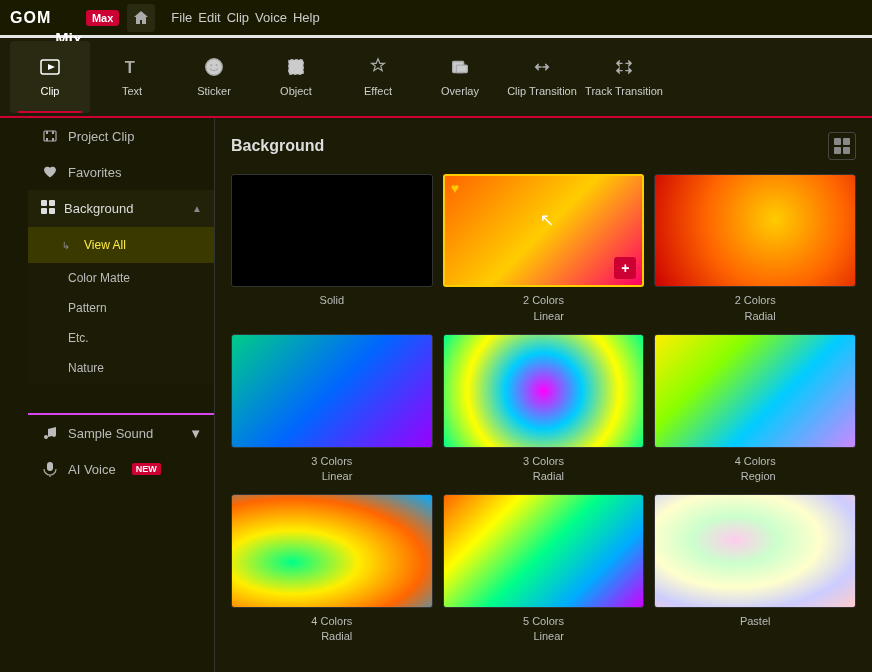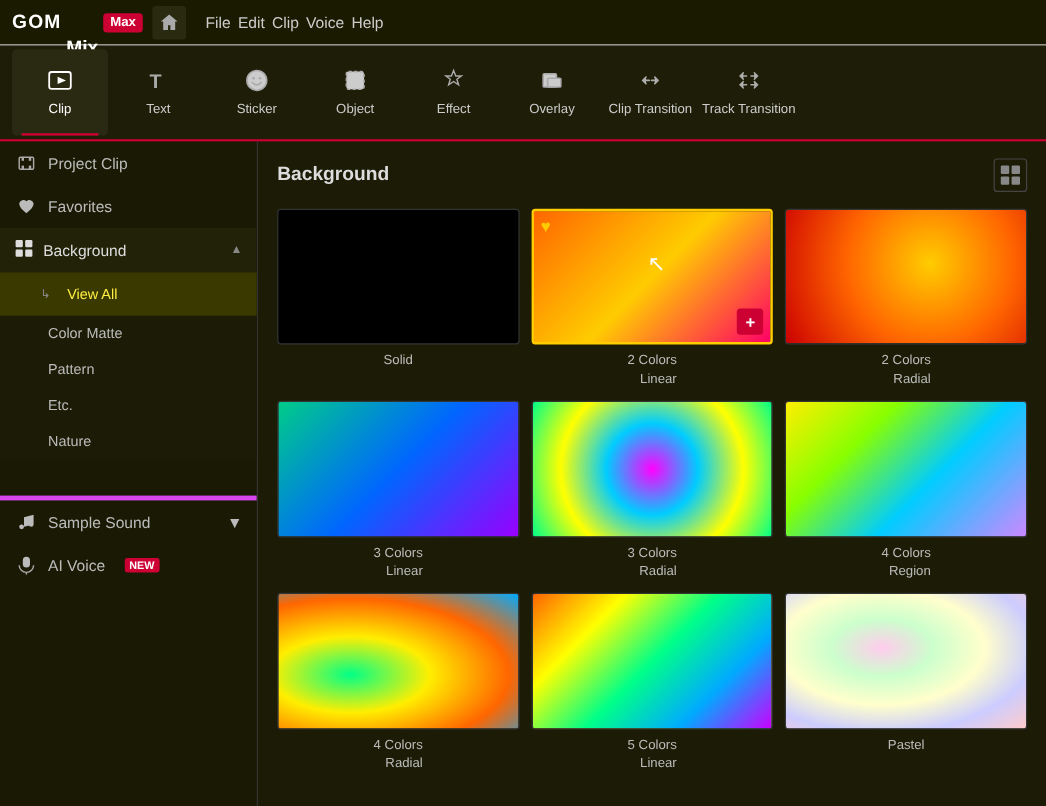--- a/index.html
+++ b/index.html
@@ -12,21 +12,21 @@
       overflow: hidden;
     }
 
     
     .title-bar {
       height: 38px;
       background: #1a1a00;
       display: flex;
       align-items: center;
       padding: 0 10px;
-      border-bottom: 1px solid #e5e5e5;
+      border-bottom: 3px solid #e5e5e5;
     }
     .logo {
       display: flex;
       align-items: center;
       gap: 4px;
     }
     .logo-gom {
       color: #fff;
       font-weight: bold;
       font-size: 16px;
@@ -124,20 +124,21 @@
       height: calc(672px - 38px - 80px);
     }
 
     
     .sidebar {
       width: 215px;
       background: #1a1a04;
       border-right: 1px solid #333;
       overflow-y: auto;
       flex-shrink: 0;
+      padding-left: 28px;
     }
     .sidebar::-webkit-scrollbar { width: 4px; }
     .sidebar::-webkit-scrollbar-track { background: #111; }
     .sidebar::-webkit-scrollbar-thumb { background: #444; }
 
     .sidebar-item {
       display: flex;
       align-items: center;
       padding: 8px 12px;
       cursor: pointer;
@@ -470,21 +471,21 @@
       <div class="sidebar-item sub-indent">
         <span>Etc.</span>
       </div>
       <div class="sidebar-item sub-indent">
         <span>Nature</span>
       </div>
     </div>
 
     <div style="flex:1; min-height: 30px;"></div>
 
-    <div class="sidebar-item" style="margin-top:auto; border-top:4px solid #d946ef;justify-content:center;">
+    <div class="sidebar-item" style="margin-top:auto; border-top:2px solid #d946ef;justify-content:center;">
       <span class="icon">
         <svg width="16" height="16" viewBox="0 0 16 16" fill="#aaa">
             <path d="M6 12V4l8-2v8M6 12a2 2 0 1 1-4 0 2 2 0 0 1 4 0zM14 10a2 2 0 1 1-4 0 2 2 0 0 1 4 0z"></path>
           </svg>
       </span>
       <span>Sample Sound</span>
       <span class="chevron" style="margin-left:auto;">▼</span>
     </div>
 
     <div class="sidebar-item">

